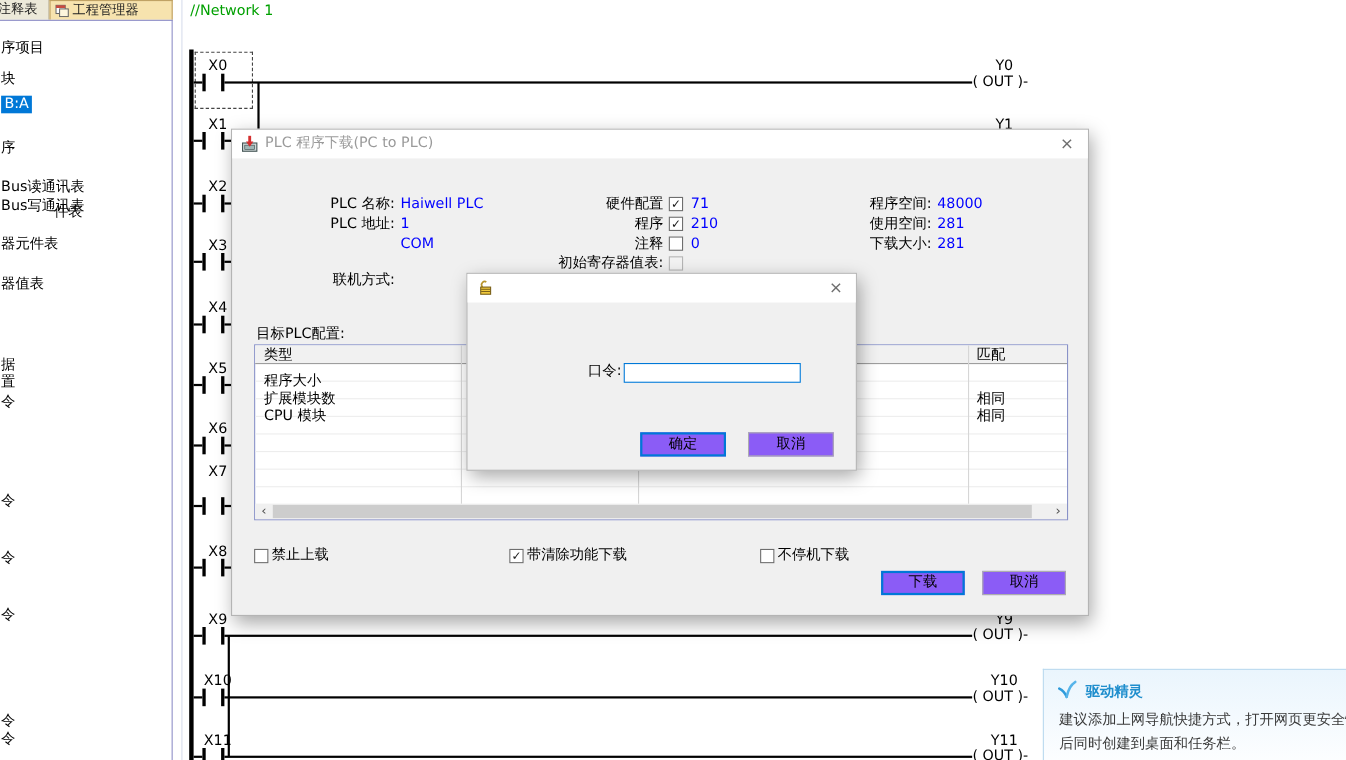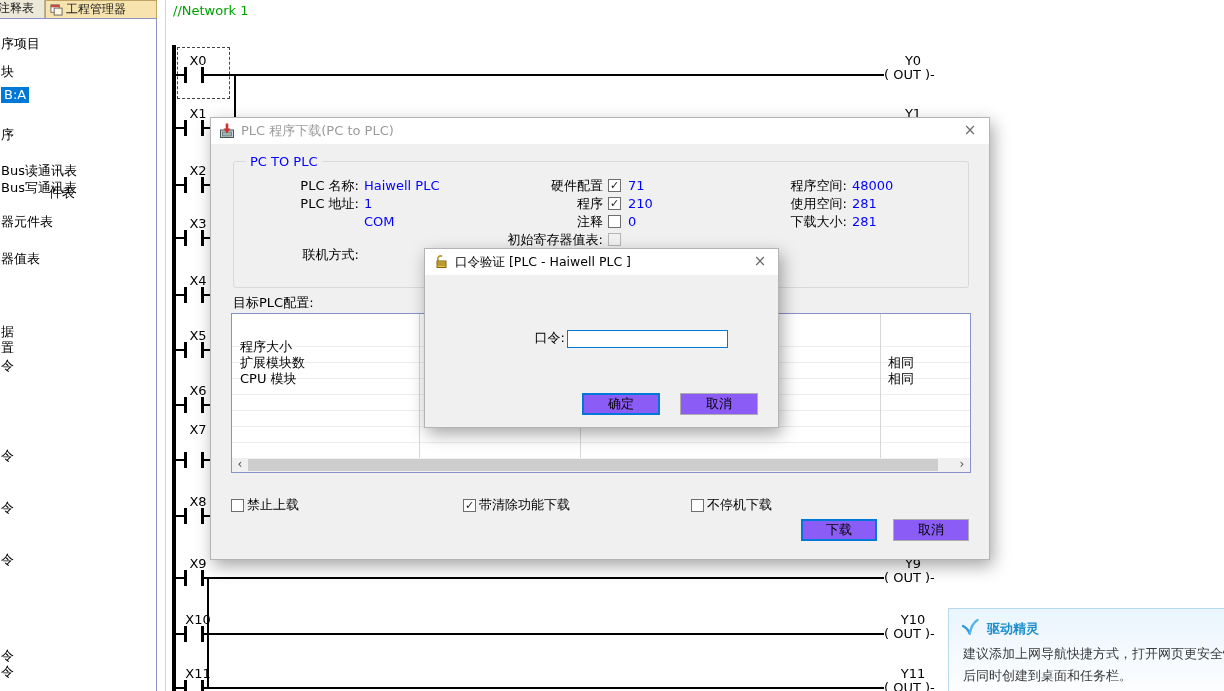--- a/index.html
+++ b/index.html
@@ -192,23 +192,20 @@
         <svg width="16" height="16" viewBox="0 0 16 16">
             <rect x="1.5" y="7" width="13" height="7.5" fill="#cfd8d8" stroke="#455"></rect>
             <rect x="3.5" y="9" width="9" height="4" fill="#9fb6b6" stroke="#455" stroke-width="0.6"></rect>
             <path d="M8 0.5 v5.5" stroke="#d42f2f" stroke-width="2.6"></path>
             <polygon points="4.6,5.6 11.4,5.6 8,10.4" fill="#d42f2f"></polygon>
           </svg>
       </span>
       <span class="ttext gray">PLC 程序下载(PC to PLC)</span>
       <span class="closex" style="left:744px">×</span>
     </div>
-    <div class="gbox" style="left:22px;top:43px;width:736px;height:127px">
-      <span class="glabel">PC TO PLC</span>
-    </div>
     <div id="fl">
         <div class="flabel" style="left: 40px; width: 108px; top: 60px;">PLC 名称:</div>
         <div class="fvalue" style="left: 153px; top: 60px;">Haiwell PLC</div>
         <div class="flabel" style="left: 40px; width: 108px; top: 78px;">PLC 地址:</div>
         <div class="fvalue" style="left: 153px; top: 78px;">1</div>
         <div class="flabel" style="left: 40px; width: 108px; top: 112px; margin-top: 17px;">联机方式:</div>
         <div class="fvalue" style="left: 153px; top: 96px;">COM</div>
         <div class="flabel" style="left: 240px; width: 152px; top: 60px;">硬件配置</div>
         <div class="cbx" style="left: 397px; top: 61px;">✓</div>
         <div class="fvalue" style="left: 417px; top: 60px;">71</div>
@@ -223,20 +220,24 @@
         <div class="flabel" style="left: 528px; width: 108px; top: 60px;">程序空间:</div>
         <div class="fvalue" style="left: 641px; top: 60px;">48000</div>
         <div class="flabel" style="left: 528px; width: 108px; top: 78px;">使用空间:</div>
         <div class="fvalue" style="left: 641px; top: 78px;">281</div>
         <div class="flabel" style="left: 528px; width: 108px; top: 96px;">下载大小:</div>
         <div class="fvalue" style="left: 641px; top: 96px;">281</div>
       </div>
 
     <div id="tlabel">目标PLC配置:</div>
     <div id="ttable">
+      <div class="thead">
+        <span class="th tcol1">类型</span>
+        <span class="th tcol4">匹配</span>
+      </div>
       <div id="table-rows">
           <div class="trow" style="top: 17px;">
             <div class="tcell" style="left: 8px;">程序大小</div>
           </div>
           <div class="trow" style="top: 33px;">
             <div class="tcell" style="left: 8px;">扩展模块数</div>
             <div class="tcell" style="left: 656px;">相同</div>
           </div>
           <div class="trow" style="top: 49px;">
             <div class="tcell" style="left: 8px;">CPU 模块</div>
@@ -273,21 +274,20 @@
   <div id="pwd" class="dlg">
     <div class="tbar">
       <span class="dlgicon">
         <svg width="16" height="16" viewBox="0 0 16 16">
             <path d="M5.2 7 V4.8 a2.9 2.9 0 0 1 5.2 -1.8" fill="none" stroke="#b8952e" stroke-width="1.6" transform="rotate(-22 8 6)"></path>
             <rect x="4" y="7" width="9" height="6.5" fill="#f0c93c" stroke="#7a601a"></rect>
             <line x1="4.4" y1="9" x2="12.6" y2="9" stroke="#7a601a" stroke-width="0.9"></line>
             <line x1="4.4" y1="11" x2="12.6" y2="11" stroke="#7a601a" stroke-width="0.9"></line>
           </svg>
       </span>
-      <span class="ttext">口令验证 [PLC - Haiwell PLC ]</span>
       <span class="closex" style="left:320px">×</span>
     </div>
     <div id="plabel">口令:</div>
     <input id="pwd-input" type="text" value="" style="">
     <div class="wbtn focus" id="pwd-ok">确定</div>
     <div class="wbtn" id="pwd-cancel">取消</div>
   </div>
 
   <div id="notify">
     <span class="nlogo">

